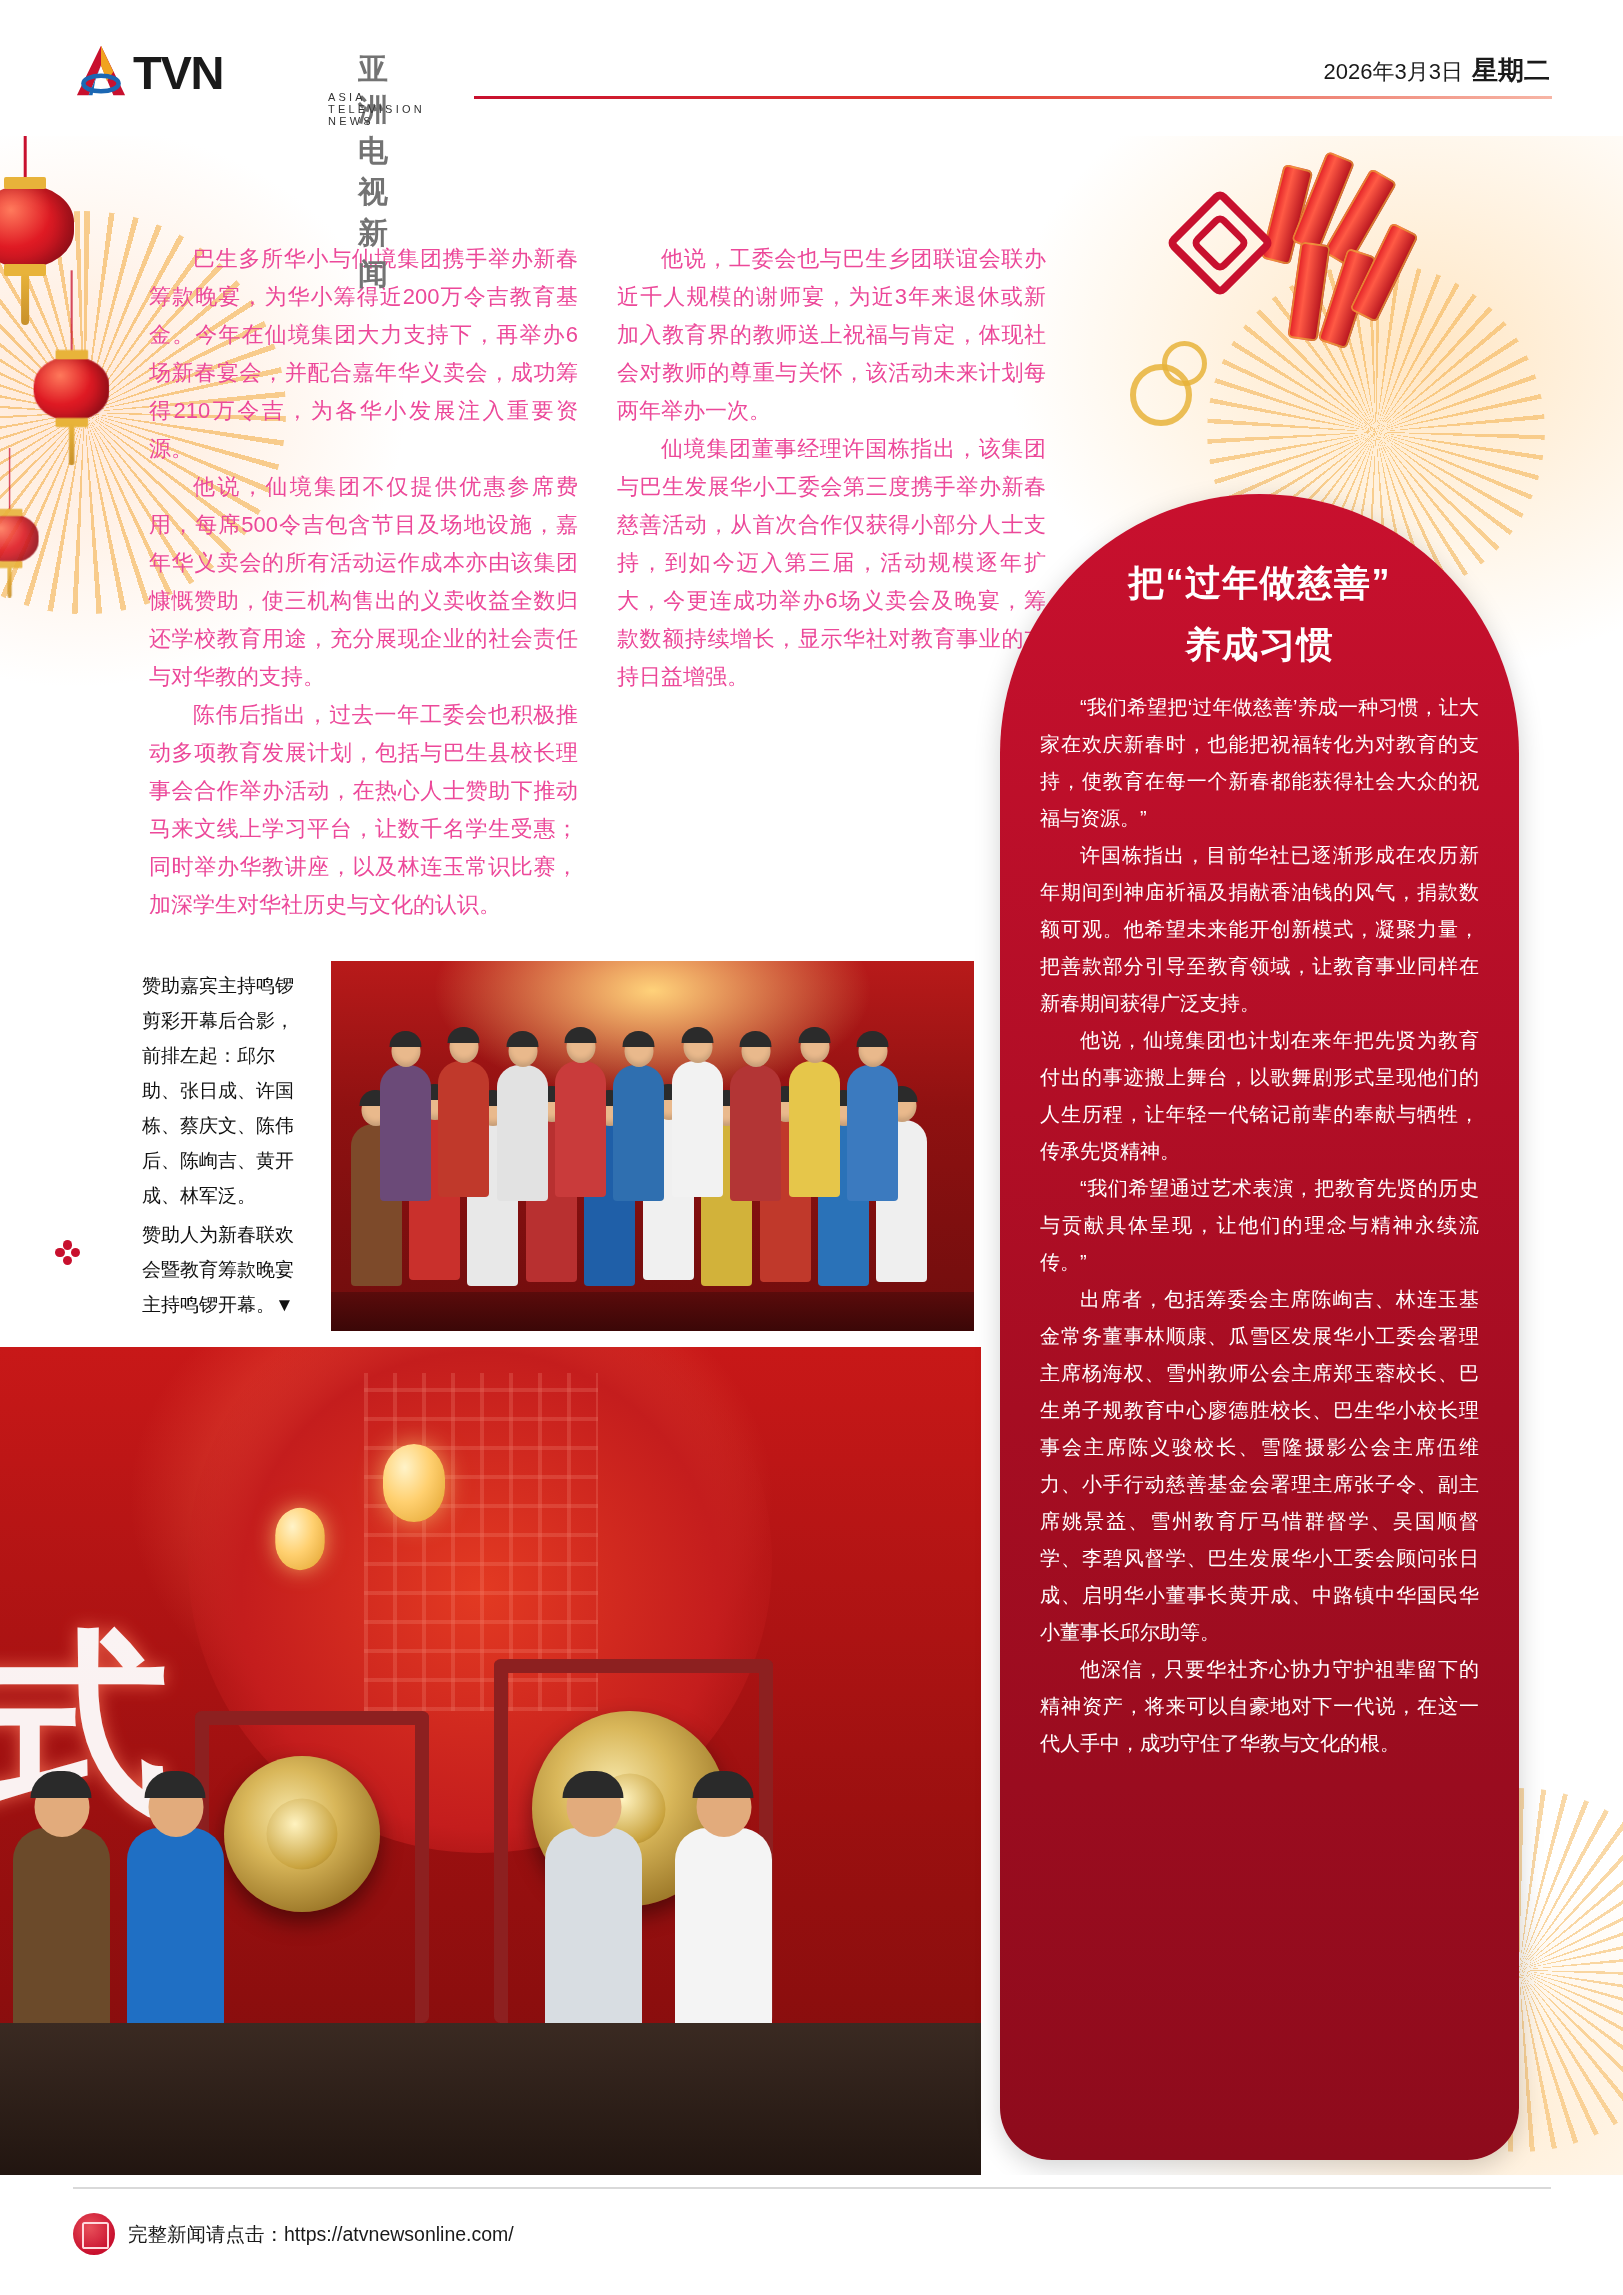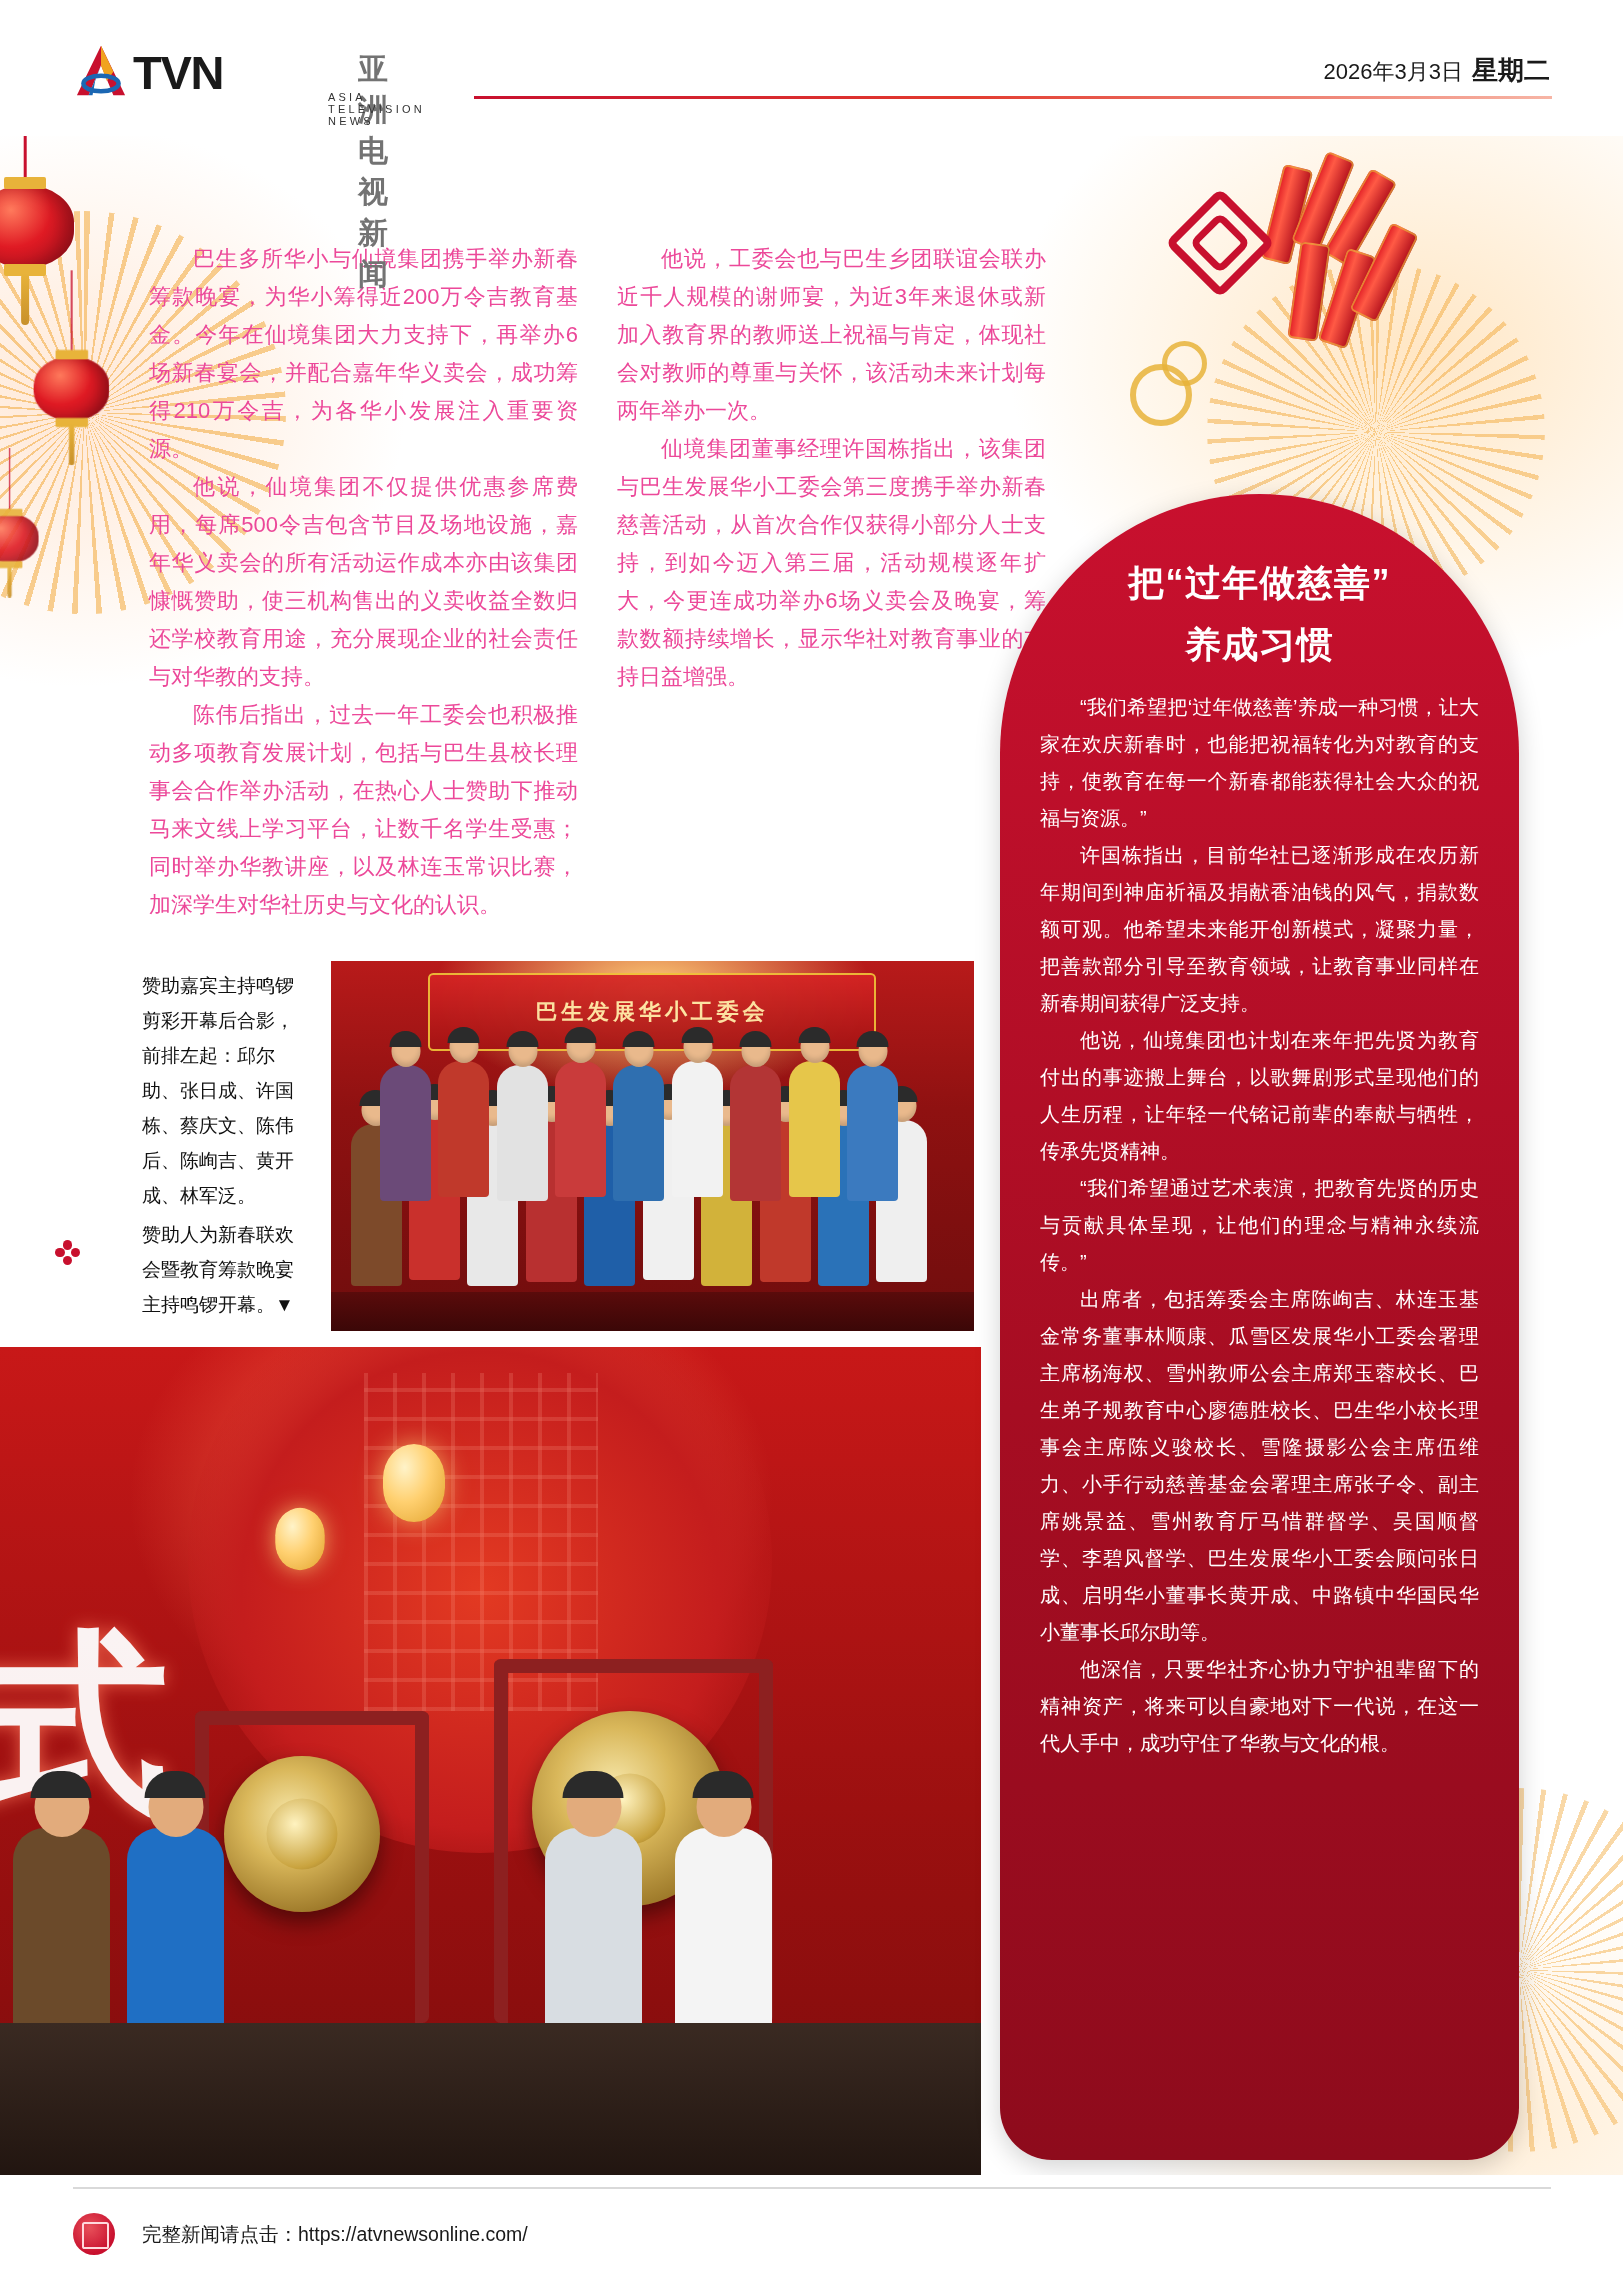--- a/index.html
+++ b/index.html
@@ -378,21 +378,21 @@
     width: 1623px; height: 120px;
     background:#fff;
     z-index: 40;
   }
   .footer-rule {
     position:absolute; left: 73px; top: 11.7px; width: 1478px; height: 1.9px;
     background: #d9d9d9;
   }
   .footer-inner {
     position:absolute; left: 73px; top: 38px;
-    display:flex; align-items:center; gap: 27px;
+    display:flex; align-items:center; gap: 13px;
   }
   .footer-seal {
     width: 42px; height: 42px; border-radius: 50%;
     background: radial-gradient(circle at 40% 35%, #e8505a, #c8102e 70%);
     position:relative;
   }
   .footer-seal::after {
     content:""; position:absolute; left: 9px; top: 9px; width: 23.4px; height: 23.4px;
     border: 2.6px solid #ffd9dd; border-radius: 2.6px;
   }
@@ -490,21 +490,20 @@
   </div>
   <div class="cap-mark">
     <i></i>
       <i></i>
       <i></i>
       <i></i>
   </div>
 
   <div class="photo1">
     <div class="p1-bg"></div>
-    <div class="p1-banner">巴生发展华小工委会</div>
     <div class="p1-people">
       <div class="pp" style="left:19.5px;  bottom:45px; background:#7d4a2a;">
           <div class="head"></div>
         </div>
       <div class="pp" style="left:78px; bottom:51px; background:#c9302c;">
           <div class="head"></div>
         </div>
       <div class="pp" style="left:136px; bottom:45px; background:#e8e8e8;">
           <div class="head"></div>
         </div>

